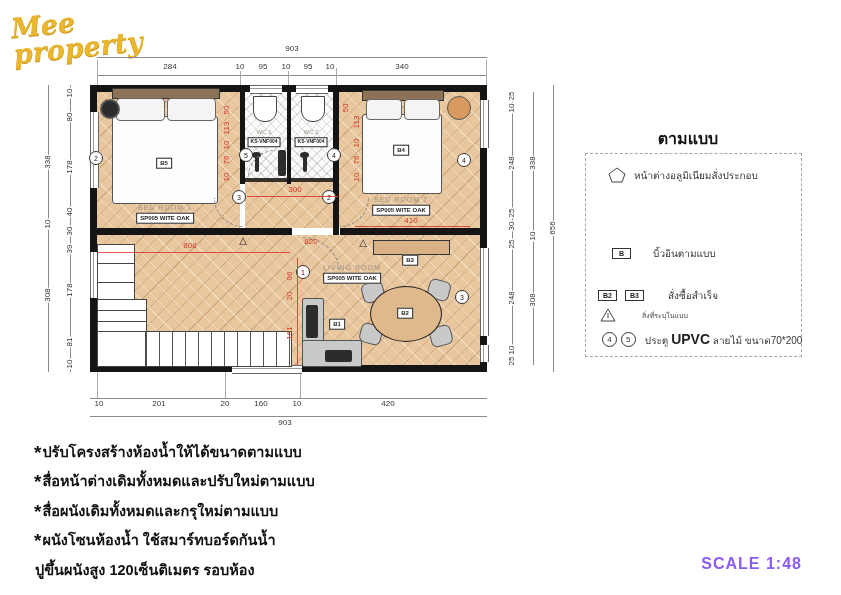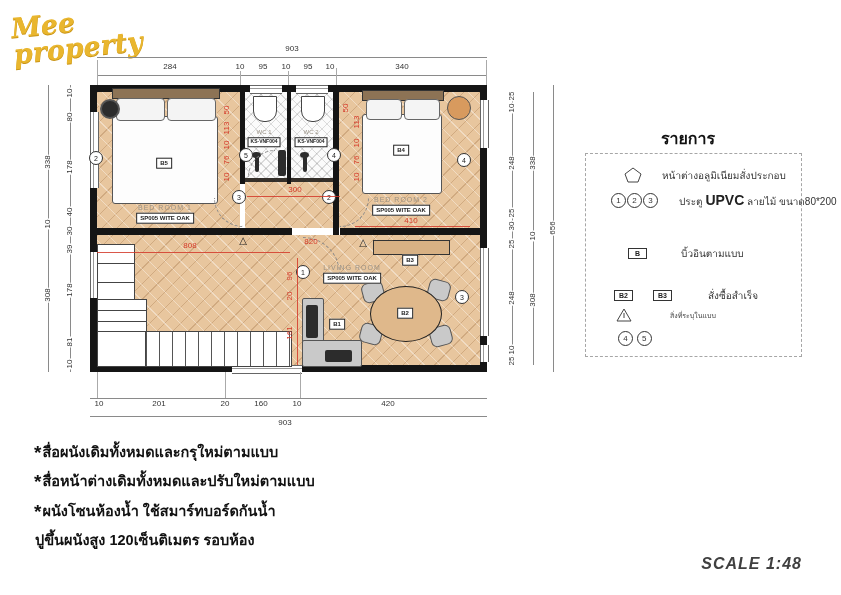--- a/index.html
+++ b/index.html
@@ -47,35 +47,35 @@
   .headboard{position:absolute;background:#8d7355;border:1px solid #333;}
   .pillow{position:absolute;background:#f4f4f4;border:1px solid #666;border-radius:4px;}
   .dark{position:absolute;background:#2c2c2c;border-radius:2px;}
   .gray{position:absolute;background:#c9c9c9;border:1px solid #555;border-radius:2px;}
   .whitebox{position:absolute;background:#fff;border:1px solid #444;}
   .arc{position:absolute;border:1px dashed #8a8a8a;background:transparent;}
   .warn{position:absolute;transform:translate(-50%,-50%);font-size:10px;color:#222;line-height:1;}
   
   .legend-title{position:absolute;transform:translate(-50%,-50%);font-size:16px;font-weight:bold;color:#111;}
   .legend-box{position:absolute;border:1px dashed #a6a6a6;}
-  .legend-item{position:absolute;display:flex;align-items:center;gap:20px;font-size:10px;color:#333;margin-left:16px;}
+  .legend-item{position:absolute;display:flex;align-items:center;gap:8px;font-size:10px;color:#333;}
   .legend-item .big{font-size:14px;font-weight:bold;color:#222;}
   .lg-box{border:1px solid #333;background:#fff;font-size:7px;font-weight:bold;padding:1px 4px;color:#222;}
   .lg-circ{display:inline-flex;width:13px;height:13px;border:1px solid #333;border-radius:50%;
            align-items:center;justify-content:center;font-size:8px;background:#fff;margin-right:1px;}
   .small-thai{font-size:7px;color:#444;}
   
   .notes{position:absolute;left:34px;top:438px;width:340px;font-weight:bold;font-size:14.5px;
          color:#111;line-height:1.55;}
   .notes .star{font-size:19px;vertical-align:-2px;padding-right:1px;}
   
   .tb-title{position:absolute;left:592px;top:524px;width:210px;font-size:24px;font-weight:bold;
             letter-spacing:2px;color:#111;border-bottom:3px solid #111;padding-bottom:1px;text-align:center;}
   .tb-scale{position:absolute;left:592px;top:555px;width:210px;font-size:16px;font-weight:bold;
-            color:#404040;text-align:right;letter-spacing:1px;font-style:italic;}
+            color:#8b5cf6;text-align:right;letter-spacing:1px;}
 </style>
 </head>
 <body>
 
 <div class="canvas">
 
   <div class="logo">Mee property</div>
 
   <div class="wood" style="left:97px;top:92px;width:143px;height:136px;"></div>
   <div class="tile" style="left:245px;top:92px;width:42px;height:86px;"></div>
@@ -258,38 +258,30 @@
   <div class="rline-h" style="left:355px;top:226px;width:115px;"></div>
   <div class="dim red" style="left:411px;top:221px;">410</div>
   <div class="rline-h" style="left:97px;top:252px;width:193px;"></div>
   <div class="dim red" style="left:190px;top:246px;">808</div>
   <div class="dim red" style="left:311px;top:242px;">820</div>
   <div class="rline-v" style="left:297px;top:258px;height:107px;"></div>
   <div class="dimv red" style="left:290px;top:276px;">96</div>
   <div class="dimv red" style="left:290px;top:296px;">20</div>
   <div class="dimv red" style="left:290px;top:333px;">161</div>
 
-  <div class="legend-title" style="left:688px;top:138px;">รายการ</div>
+  <div class="legend-title" style="left:688px;top:138px;">ตามแบบ</div>
   <div class="legend-box" style="left:585px;top:153px;width:215px;height:202px;"></div>
 
   <div class="legend-item" style="left:608px;top:167px;">
     <svg width="18" height="16" viewBox="0 0 18 16">
         <polygon points="9,1 17,7 14,15 4,15 1,7" fill="none" stroke="#444" stroke-width="1"></polygon>
       </svg>
     <span>หน้าต่างอลูมิเนียมสั่งประกอบ</span>
   </div>
 
-  <div class="legend-item" style="left:595px;top:192px;">
-    <span>
-      <span class="lg-circ">1</span><span class="lg-circ">2</span><span class="lg-circ">3</span>
-    </span>
-    <span>
-      <span>ประตู</span> <span class="big">UPVC</span> <span>ลายไม้ ขนาด80*200</span>
-    </span>
-  </div>
 
 
   <div class="legend-item" style="left:612px;top:246px;">
     <span class="lg-box" style="padding:1px 6px;">B</span>
     <span style="margin-left:14px;">บิ้วอินตามแบบ</span>
   </div>
 
   <div class="legend-item" style="left:598px;top:288px;">
     <span class="lg-box">B2</span>
     <span class="lg-box">B3</span>
@@ -301,24 +293,28 @@
         <polygon points="8,1 15,13 1,13" fill="none" stroke="#444" stroke-width="1"></polygon>
         <line x1="8" y1="5" x2="8" y2="10" stroke="#444" stroke-width="1"></line>
       </svg>
     <span class="small-thai" style="margin-left:18px;">สิ่งที่ระบุในแบบ</span>
   </div>
 
   <div class="legend-item" style="left:602px;top:331px;">
     <span>
       <span class="lg-circ">4</span> <span class="lg-circ">5</span>
     </span>
+    <span>
+      <span>ประตู</span> <span class="big">UPVC</span> <span>ลายไม้ ขนาด70*200</span>
+    </span>
   </div>
 
   <div class="notes">
+    <div><span class="star">*</span><span>ปรับโครงสร้างห้องน้ำให้ได้ขนาดตามแบบ</span></div>
+    <div><span class="star">*</span><span>สื่อหน้าต่างเดิมทั้งหมดและปรับใหม่ตามแบบ</span></div>
     <div><span class="star">*</span><span>สื่อผนังเดิมทั้งหมดและกรุใหม่ตามแบบ</span></div>
-    <div><span class="star">*</span><span>สื่อหน้าต่างเดิมทั้งหมดและปรับใหม่ตามแบบ</span></div>
     <div><span class="star">*</span><span>ผนังโซนห้องน้ำ ใช้สมาร์ทบอร์ดกันน้ำ</span></div>
     <div><span class="star"></span><span>ปูขึ้นผนังสูง 120เซ็นติเมตร รอบห้อง</span></div>
   </div>
 
   <div class="tb-scale">SCALE 1:48</div>
 
 </div>
 
 </body></html>

